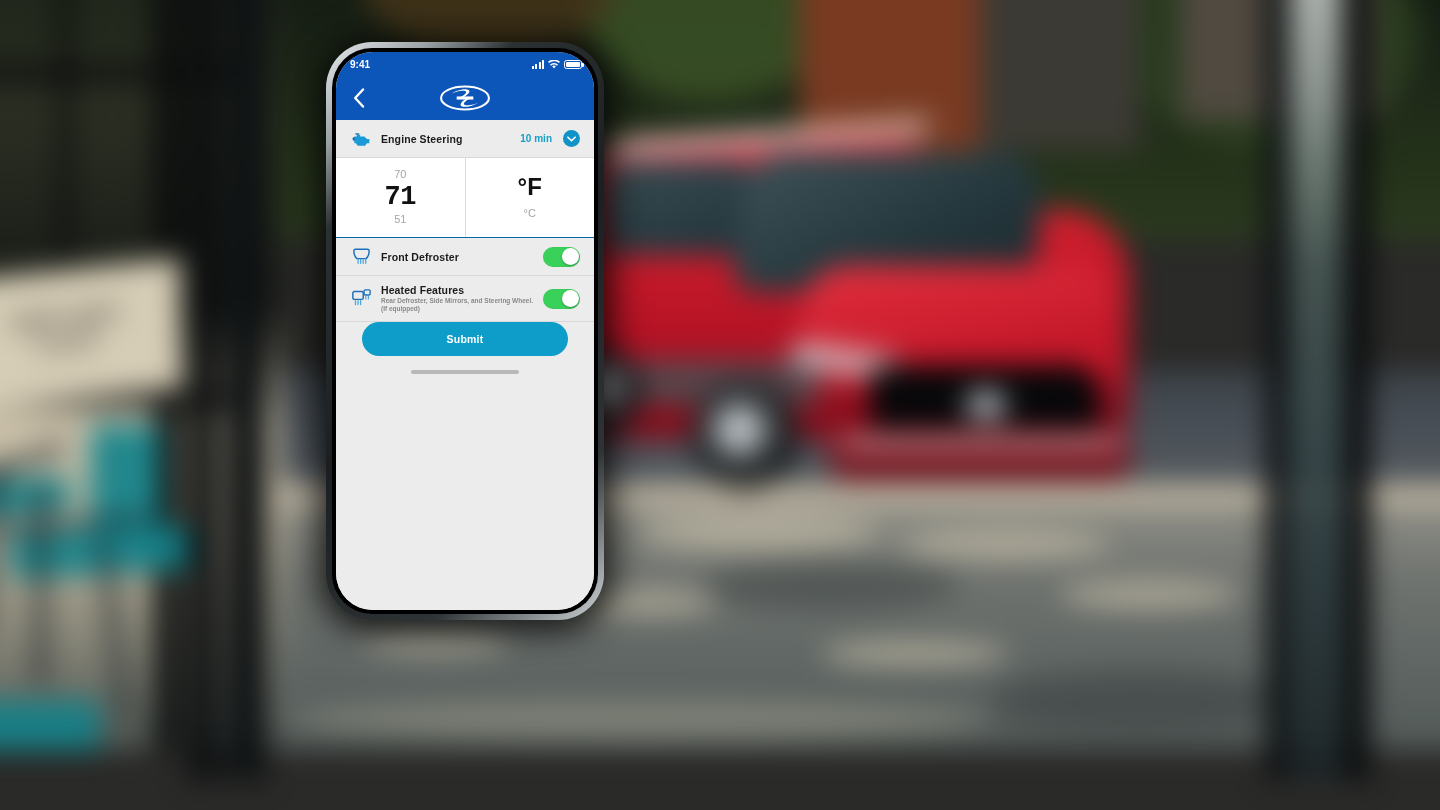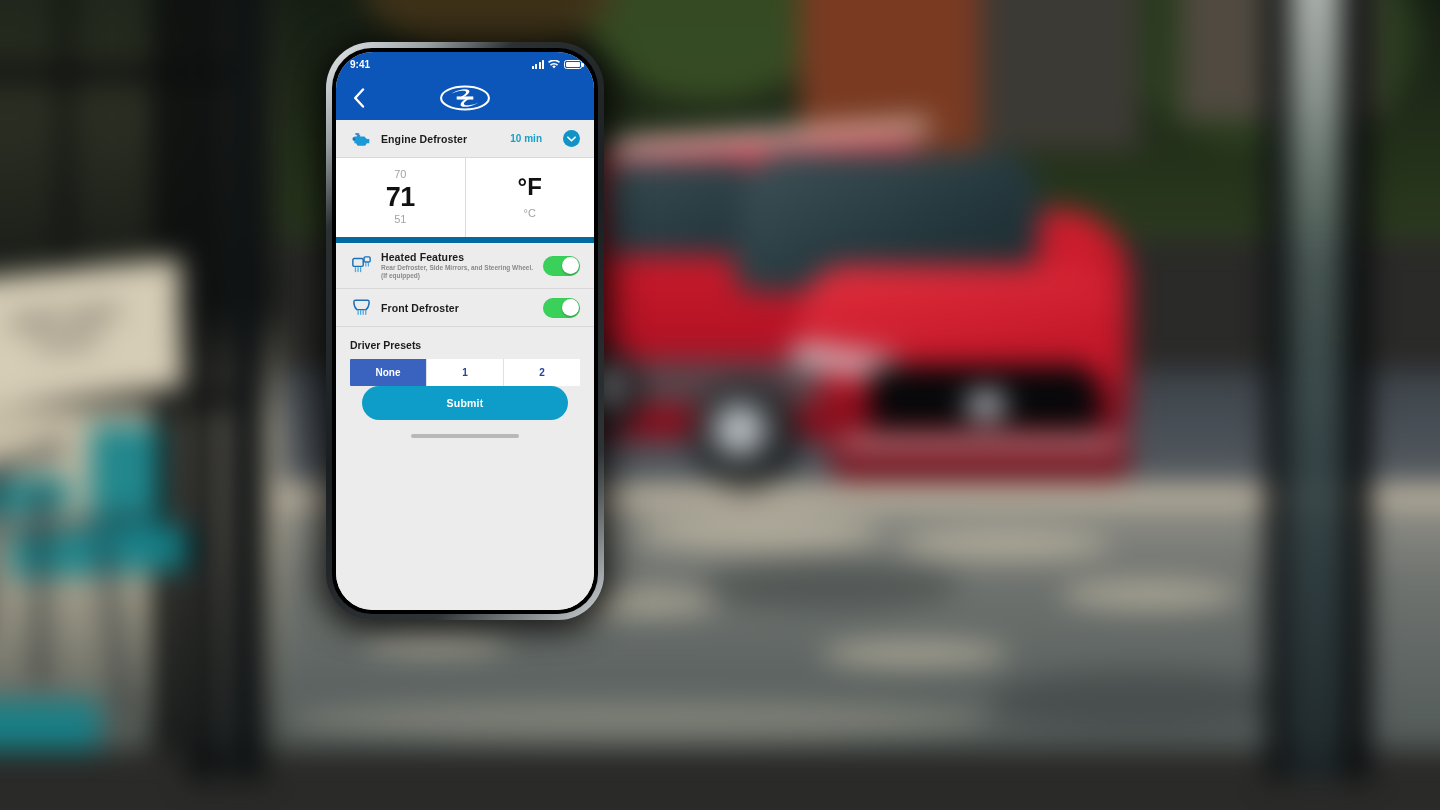--- a/index.html
+++ b/index.html
@@ -273,51 +273,51 @@
   }
   .row.preconditions { justify-content: space-between; min-height: 32px; }
   .row-title {
     font-size: 10.5px; color: #1c1c1c; font-weight: bold; letter-spacing: .1px;
   }
   .row-sub { font-size: 6.5px; color: #8a8a8a; line-height: 1.25; margin-top: 1px; font-weight: bold; }
   .row-text-wrap { flex: 1; min-width: 0; }
   .chev-right { width: 12px; height: 12px; color: #8a8a8a; }
   .icon-box { width: 22px; height: 20px; flex: 0 0 22px; display: flex; align-items: center; justify-content: center; }
 
-  .value-text { font-size: 10px; font-weight: bold; color: #16a0c8; margin-right: 12px; }
+  .value-text { font-size: 10px; font-weight: bold; color: #16a0c8; margin-right: 2px; }
   .circle-chev {
     width: 17px; height: 17px; border-radius: 50%;
     background: #1093c7;
     display: flex; align-items: center; justify-content: center;
     flex: 0 0 17px;
   }
   .toggle {
     width: 37px; height: 20px; border-radius: 11px;
     background: #3ad15a;
     position: relative; flex: 0 0 37px;
     box-shadow: inset 0 0 0 .5px rgba(0,0,0,.06);
   }
   .toggle .knob {
     position: absolute; right: 1.5px; top: 1.5px;
     width: 17px; height: 17px; border-radius: 50%;
     background: #fff;
     box-shadow: 0 1px 2px rgba(0,0,0,.3);
   }
 
   
-  .temp-panel { display: flex; background: #fff; border-bottom: 6px solid #0369a1; }
+  .temp-panel { display: flex; background: #fff; border-bottom: 1px solid #0369a1; }
   .temp-col {
     flex: 1; background: #fff;
     display: flex; flex-direction: column; align-items: center; justify-content: center;
     padding: 8px 0 10px;
     border-right: 1px solid #dcdcdc;
   }
   .temp-col:last-child { border-right: none; }
   .temp-dim { font-size: 11px; color: #a4a4a4; font-weight: normal; line-height: 1.5; }
-  .temp-main { font-size: 27px; color: #111; font-weight: bold; line-height: 1.05; letter-spacing: -.5px; }
+  .temp-main { font-size: 27px; color: #111; font-weight: bold; line-height: 1.05; letter-spacing: -.5px; font-family: Liberation Mono, monospace; }
   .unit-main { font-size: 24px; color: #111; font-weight: bold; line-height: 1.1; }
   .unit-dim { font-size: 11px; color: #a4a4a4; margin-top: 7px; }
 
   
   .presets-block { background: #ececec; padding: 12px 14px 0; }
   .presets-label { font-size: 10.5px; font-weight: bold; color: #1c1c1c; margin-bottom: 8px; }
   .seg {
     display: flex; width: 100%;
     border-radius: 1px; overflow: hidden;
   }
@@ -472,21 +472,21 @@
 
           <div class="row">
             <span class="icon-box">
               <svg width="20" height="16" viewBox="0 0 24 18">
                 <path d="M4 6h3V4h4v2h5l3 3h3v5h-3l-2 3H8l-2-3H4z" fill="#1a9ad6"></path>
                 <rect x="5" y="2" width="5" height="2" rx="1" fill="#1d6fb8"></rect>
                 <rect x="2" y="7" width="3" height="4" rx="1" fill="#1d6fb8"></rect>
               </svg>
             </span>
             <span class="row-text-wrap">
-              <div class="row-title">Engine Defroster</div>
+              <div class="row-title">Engine Steering</div>
             </span>
             <span class="value-text">10 min</span>
             <span class="circle-chev">
               <svg width="9" height="6" viewBox="0 0 10 6">
                 <path d="M1 1l4 4 4-4" stroke="#fff" stroke-width="1.8" fill="none" stroke-linecap="round" stroke-linejoin="round"></path>
               </svg>
             </span>
           </div>
 
 
@@ -495,62 +495,54 @@
               <div class="temp-dim">70</div>
               <div class="temp-main">71</div>
               <div class="temp-dim">51</div>
             </div>
             <div class="temp-col">
               <div class="unit-main">°F</div>
               <div class="unit-dim">°C</div>
             </div>
           </div>
 
+          <div class="row">
+            <span class="icon-box">
+              <svg width="21" height="17" viewBox="0 0 24 20">
+                <path d="M3 3.5C3 2 4 1.5 5 1.5h14c1 0 2 .5 2 2 0 4-2.5 8-3.5 9H6.5C5.5 11.5 3 7.5 3 3.5z" fill="none" stroke="#1d6fb8" stroke-width="1.7"></path>
+                <path d="M8 13.5v4.5M11 13.5v4.5M14 13.5v4.5M17 13.5v4.5" stroke="#4aa8e0" stroke-width="1.5" stroke-linecap="round"></path>
+              </svg>
+            </span>
+            <span class="row-text-wrap">
+              <div class="row-title">Front Defroster</div>
+            </span>
+            <span class="toggle">
+                <i class="knob"></i>
+              </span>
+          </div>
+
           <div class="row" style="min-height:46px;">
             <span class="icon-box">
               <svg width="21" height="19" viewBox="0 0 24 22">
                 <rect x="2" y="3" width="12" height="9" rx="1.6" fill="none" stroke="#1d6fb8" stroke-width="1.7"></rect>
                 <path d="M5 13.5v4.5M8 13.5v4.5M11 13.5v4.5" stroke="#4aa8e0" stroke-width="1.5" stroke-linecap="round"></path>
                 <rect x="15" y="1" width="7" height="6" rx="1.4" fill="none" stroke="#1d6fb8" stroke-width="1.6"></rect>
                 <path d="M17 8.5v3M20 8.5v3" stroke="#4aa8e0" stroke-width="1.4" stroke-linecap="round"></path>
               </svg>
             </span>
             <span class="row-text-wrap">
               <div class="row-title">Heated Features</div>
               <div class="row-sub">Rear Defroster, Side Mirrors, and Steering Wheel. (If equipped)</div>
             </span>
             <span class="toggle">
                 <i class="knob"></i>
               </span>
           </div>
 
-          <div class="row">
-            <span class="icon-box">
-              <svg width="21" height="17" viewBox="0 0 24 20">
-                <path d="M3 3.5C3 2 4 1.5 5 1.5h14c1 0 2 .5 2 2 0 4-2.5 8-3.5 9H6.5C5.5 11.5 3 7.5 3 3.5z" fill="none" stroke="#1d6fb8" stroke-width="1.7"></path>
-                <path d="M8 13.5v4.5M11 13.5v4.5M14 13.5v4.5M17 13.5v4.5" stroke="#4aa8e0" stroke-width="1.5" stroke-linecap="round"></path>
-              </svg>
-            </span>
-            <span class="row-text-wrap">
-              <div class="row-title">Front Defroster</div>
-            </span>
-            <span class="toggle">
-                <i class="knob"></i>
-              </span>
-          </div>
-
-
-          <div class="presets-block">
-            <div class="presets-label">Driver Presets</div>
-            <div class="seg">
-              <div class="seg-item active">None</div>
-              <div class="seg-item">1</div>
-              <div class="seg-item">2</div>
-            </div>
-          </div>
+
 
           <div class="submit-wrap">
             <button class="submit-btn">Submit</button>
           </div>
 
           <div class="home-bar-wrap">
             <div class="home-bar"></div>
           </div>
 
         </div>

